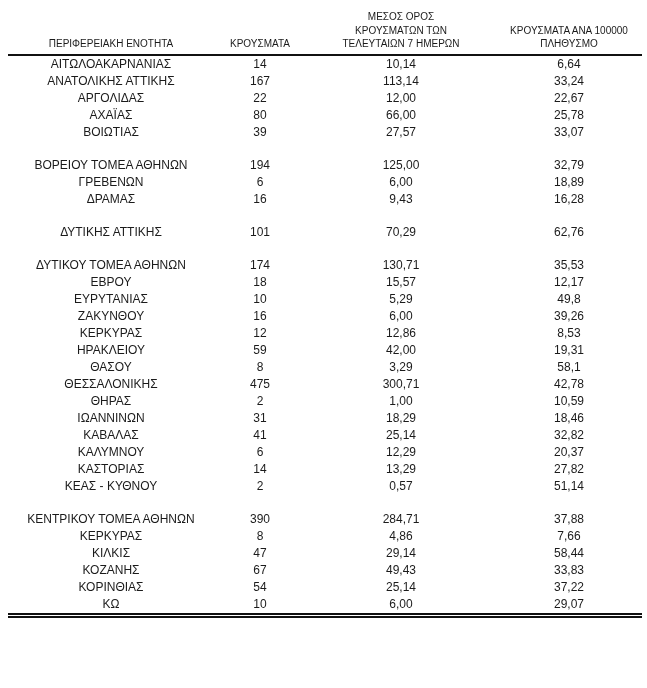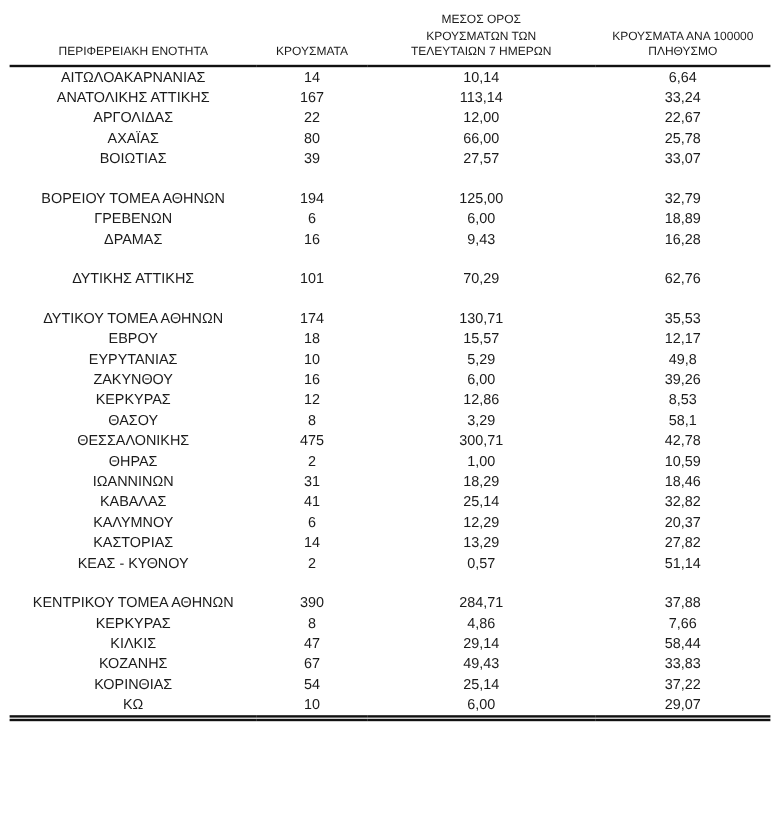--- a/index.html
+++ b/index.html
@@ -171,20 +171,26 @@
           <td>6,00</td>
           <td>39,26</td>
         </tr>
         <tr>
           <td>ΚΕΡΚΥΡΑΣ</td>
           <td>12</td>
           <td>12,86</td>
           <td>8,53</td>
         </tr>
         <tr>
+          <td>ΗΡΑΚΛΕΙΟΥ</td>
+          <td>59</td>
+          <td>42,00</td>
+          <td>19,31</td>
+        </tr>
+        <tr>
           <td>ΘΑΣΟΥ</td>
           <td>8</td>
           <td>3,29</td>
           <td>58,1</td>
         </tr>
         <tr>
           <td>ΘΕΣΣΑΛΟΝΙΚΗΣ</td>
           <td>475</td>
           <td>300,71</td>
           <td>42,78</td>

